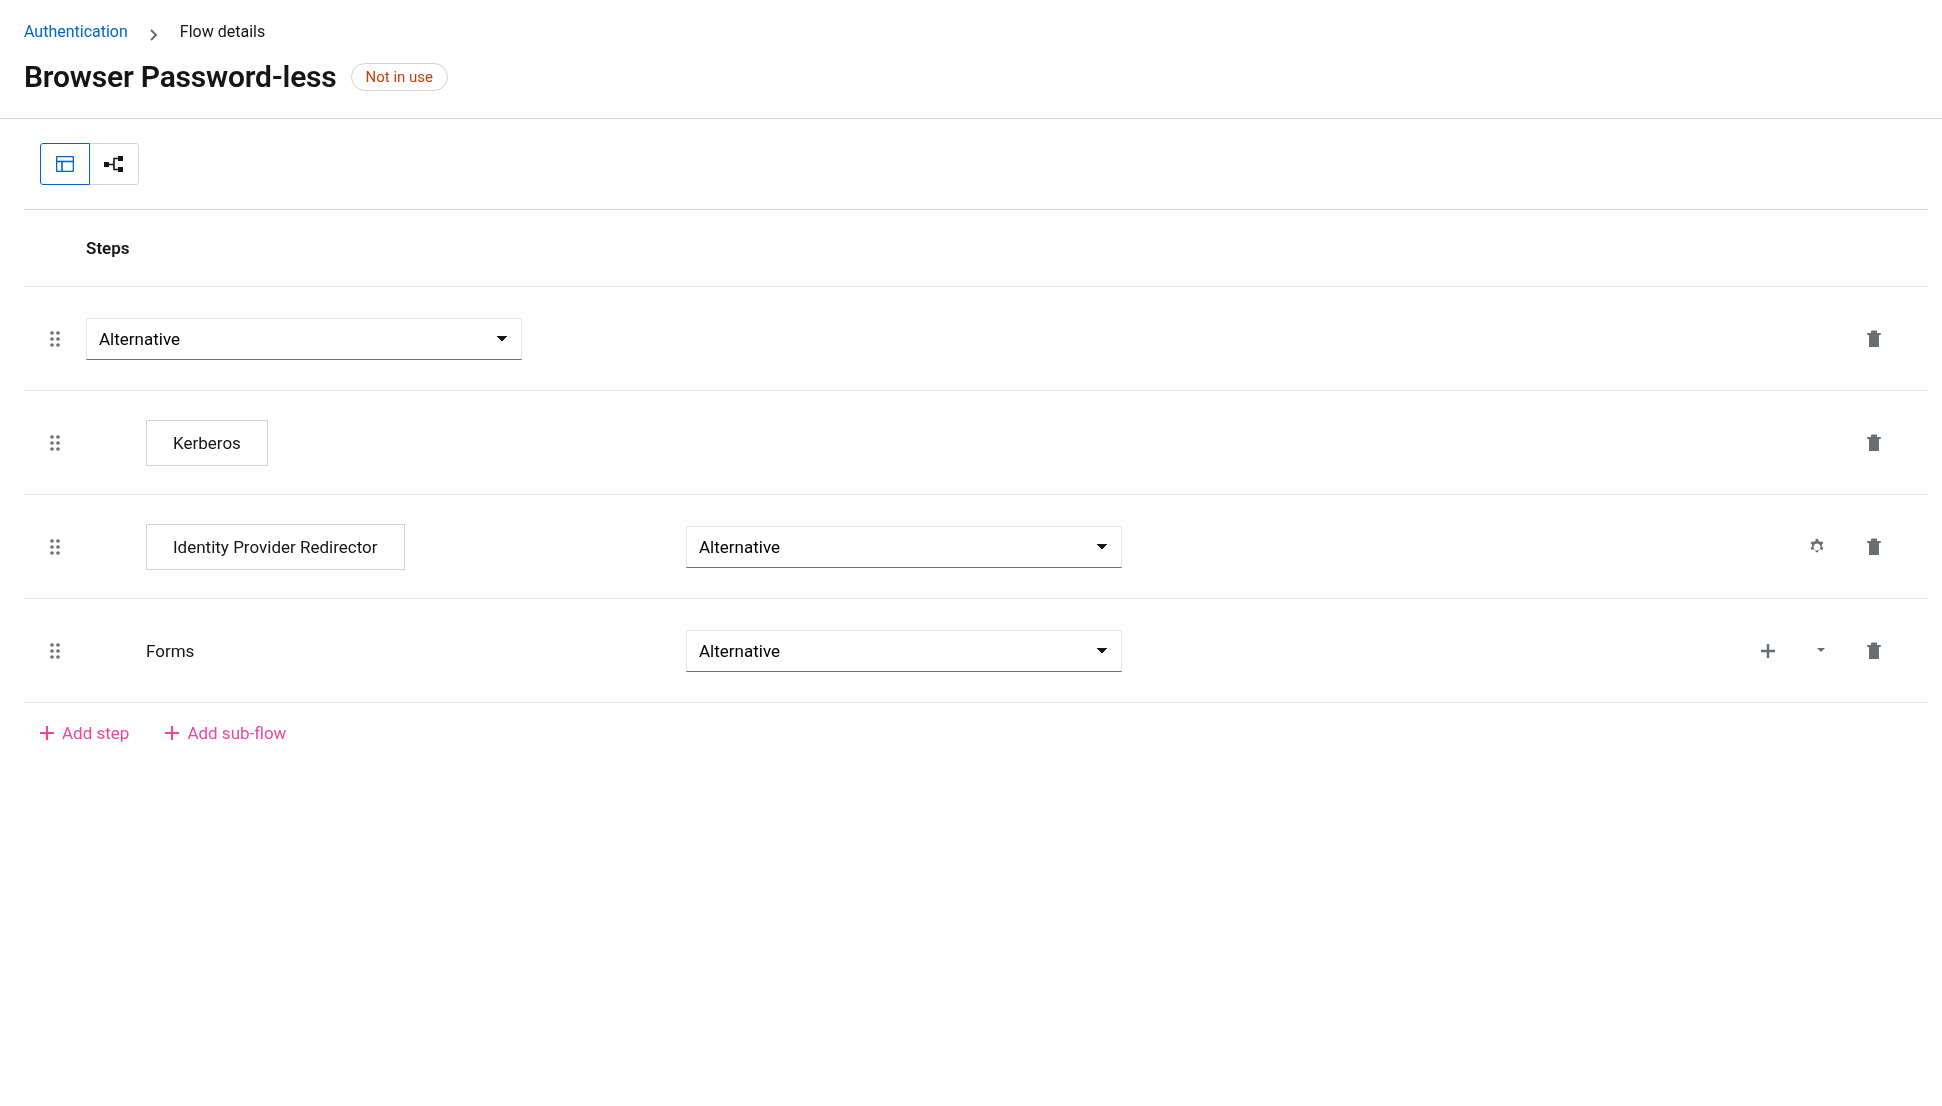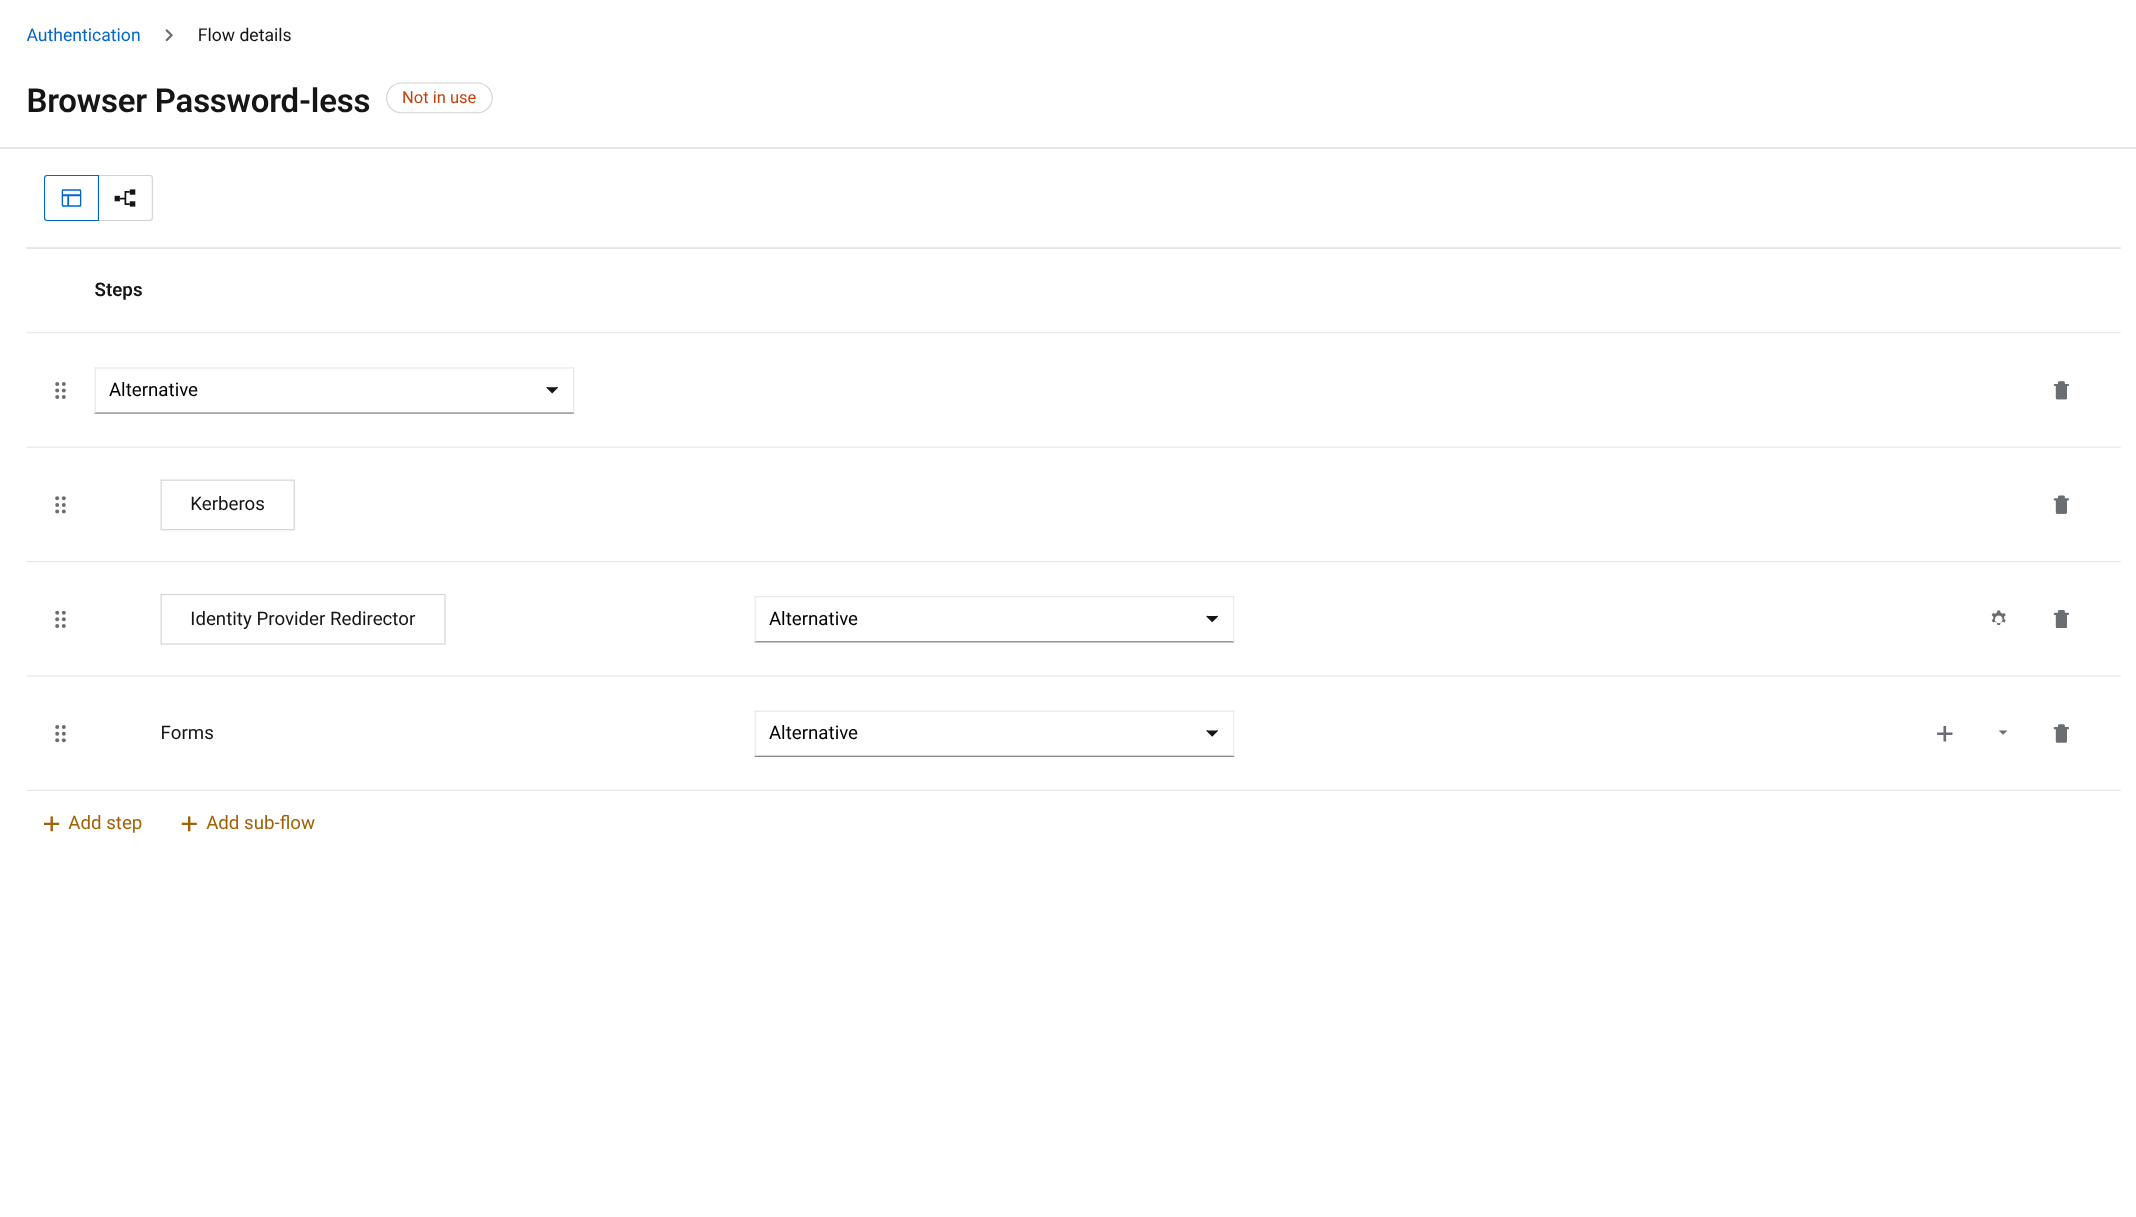--- a/index.html
+++ b/index.html
@@ -7,29 +7,29 @@
     font-family: -apple-system, BlinkMacSystemFont, "Segoe UI", Roboto, "Helvetica Neue", Arial, sans-serif;
     font-size: 16px;
     color: #151515;
     background: #fff;
   }
   .page-header {
     padding: 22px 24px 24px 24px;
   }
   .breadcrumb {
     display: flex;
-    align-items: center;
+    align-items: flex-end;
     gap: 22px;
     font-size: 16px;
-    margin-bottom: 34px;
+    margin-bottom: 18px;
   }
   .breadcrumb a { color: #0066cc; text-decoration: none; }
   .breadcrumb .chevron { color: #6a6e73; font-size: 13px; }
   .breadcrumb .current { color: #151515; }
-  .title-row { display: flex; align-items: flex-start; gap: 14px; }
+  .title-row { display: flex; align-items: center; gap: 14px; }
   .page-title { font-size: 30px; font-weight: 600; letter-spacing: -0.2px; }
   .badge {
     border: 1px solid #d2d2d2;
     border-radius: 30px;
     padding: 4px 14px;
     font-size: 15px;
     color: #c2410c;
     background: #fff;
   }
   .divider { border: none; border-top: 1px solid #d2d2d2; }
@@ -131,21 +131,21 @@
   }
   .footer-actions {
     display: flex;
     gap: 36px;
     padding: 20px 16px;
     border-top: 1px solid #e6e6e6;
   }
   .link-btn {
     background: none;
     border: none;
-    color: #a16207;
+    color: #ec4899;
     font-size: 17px;
     cursor: pointer;
     display: inline-flex;
     align-items: center;
     gap: 8px;
     font-family: inherit;
   }
   svg { display: block; }
 </style>
 </head>

